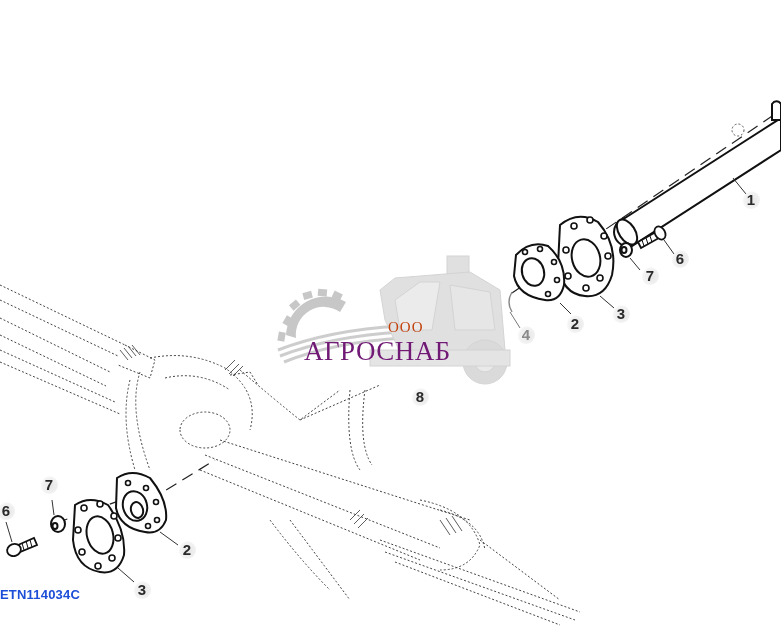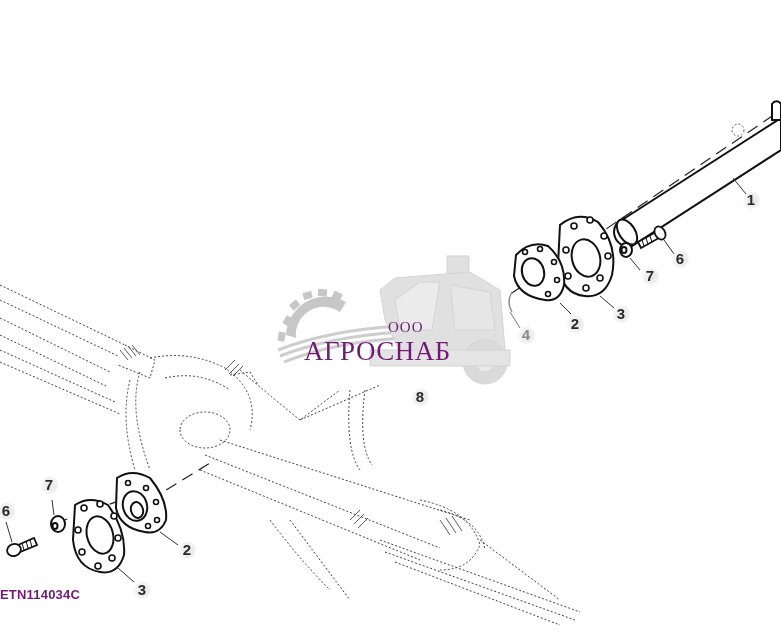--- a/index.html
+++ b/index.html
@@ -16,29 +16,29 @@
       border-radius: 50%;
       background: radial-gradient(circle at 60% 55%, #e6e6e6 0%, #f4f4f4 60%, rgba(255,255,255,0) 72%);
     }
     .callout.faded { color: #8a8a8a; }
     .figure-id {
       position: absolute;
       left: 0; top: 587px;
       font-family: "Liberation Sans", sans-serif;
       font-weight: bold;
       font-size: 13px;
-      color: #701a75;
+      color: #1d4ed8;
       letter-spacing: 0.2px;
     }
     .wm-ooo {
       position: absolute;
       left: 388px; top: 319px;
       font-family: "Liberation Serif", serif;
       font-size: 15px;
-      color: #701a75;
+      color: #c2410c;
       letter-spacing: 1px;
     }
     .wm-name {
       position: absolute;
       left: 304px; top: 336px;
       font-family: "Liberation Serif", serif;
       font-size: 27px;
       color: #701a75;
       letter-spacing: 0.5px;
       text-shadow: 0 0 1px #fff;

